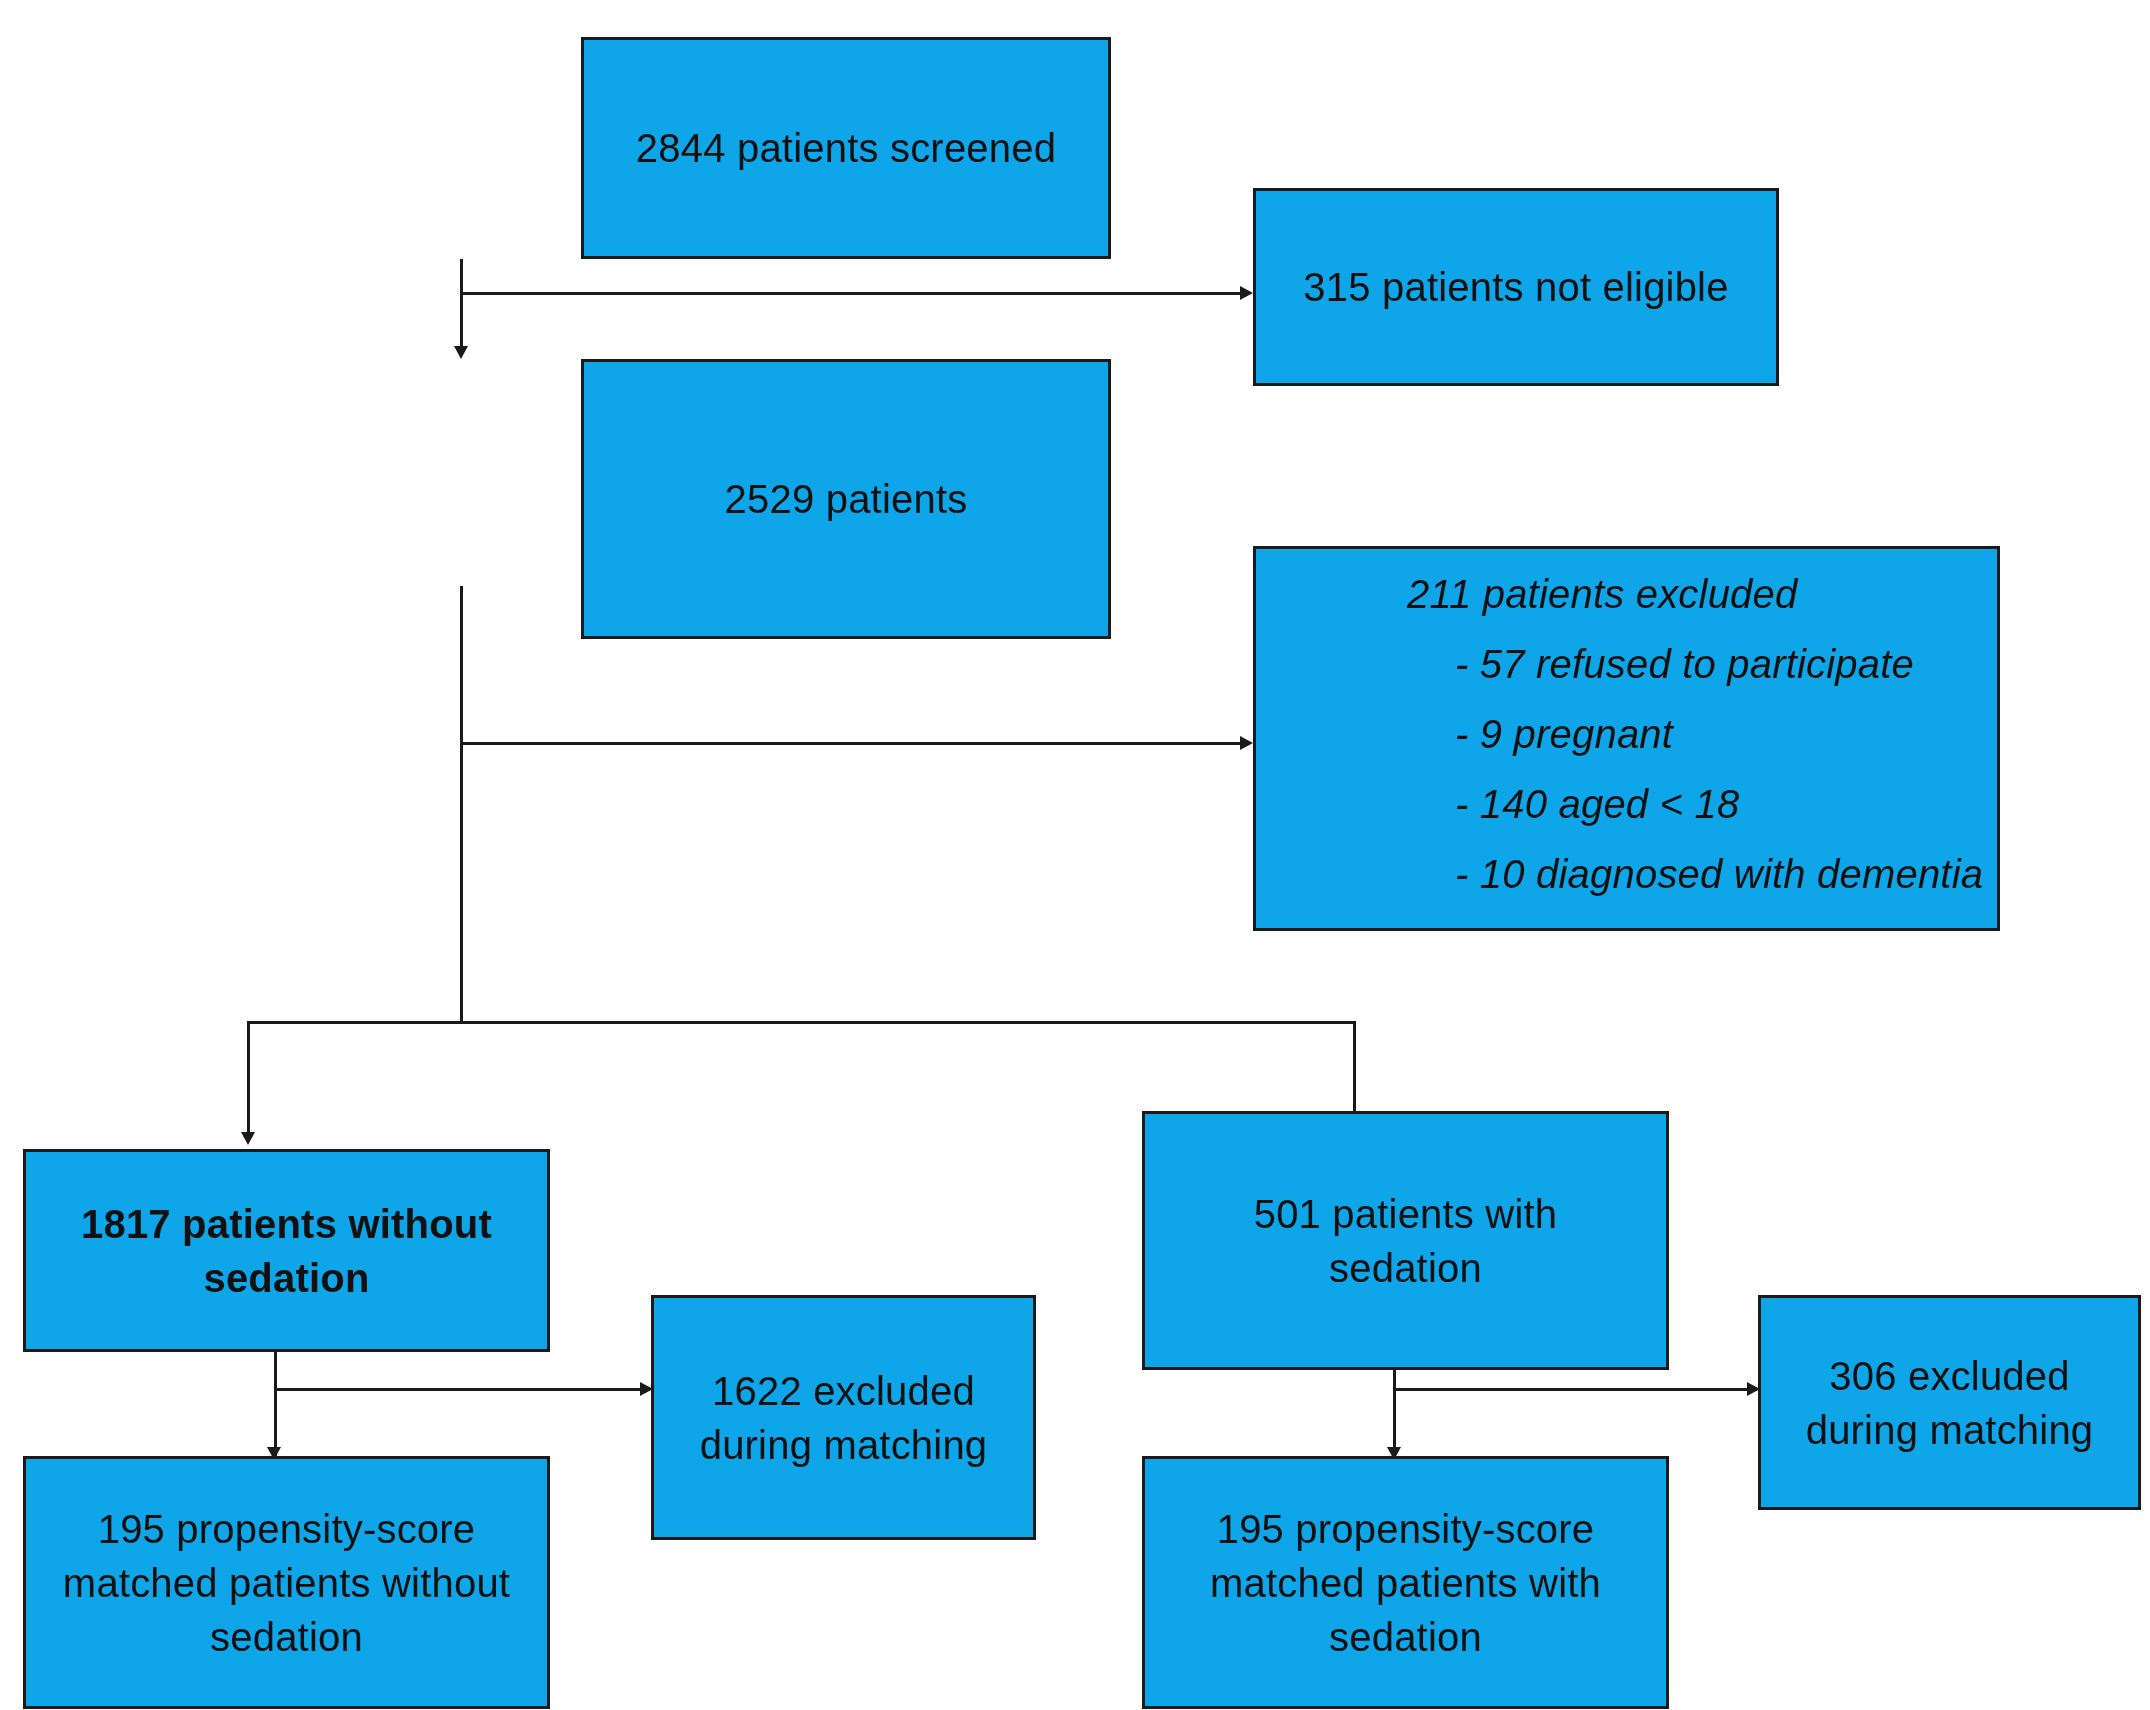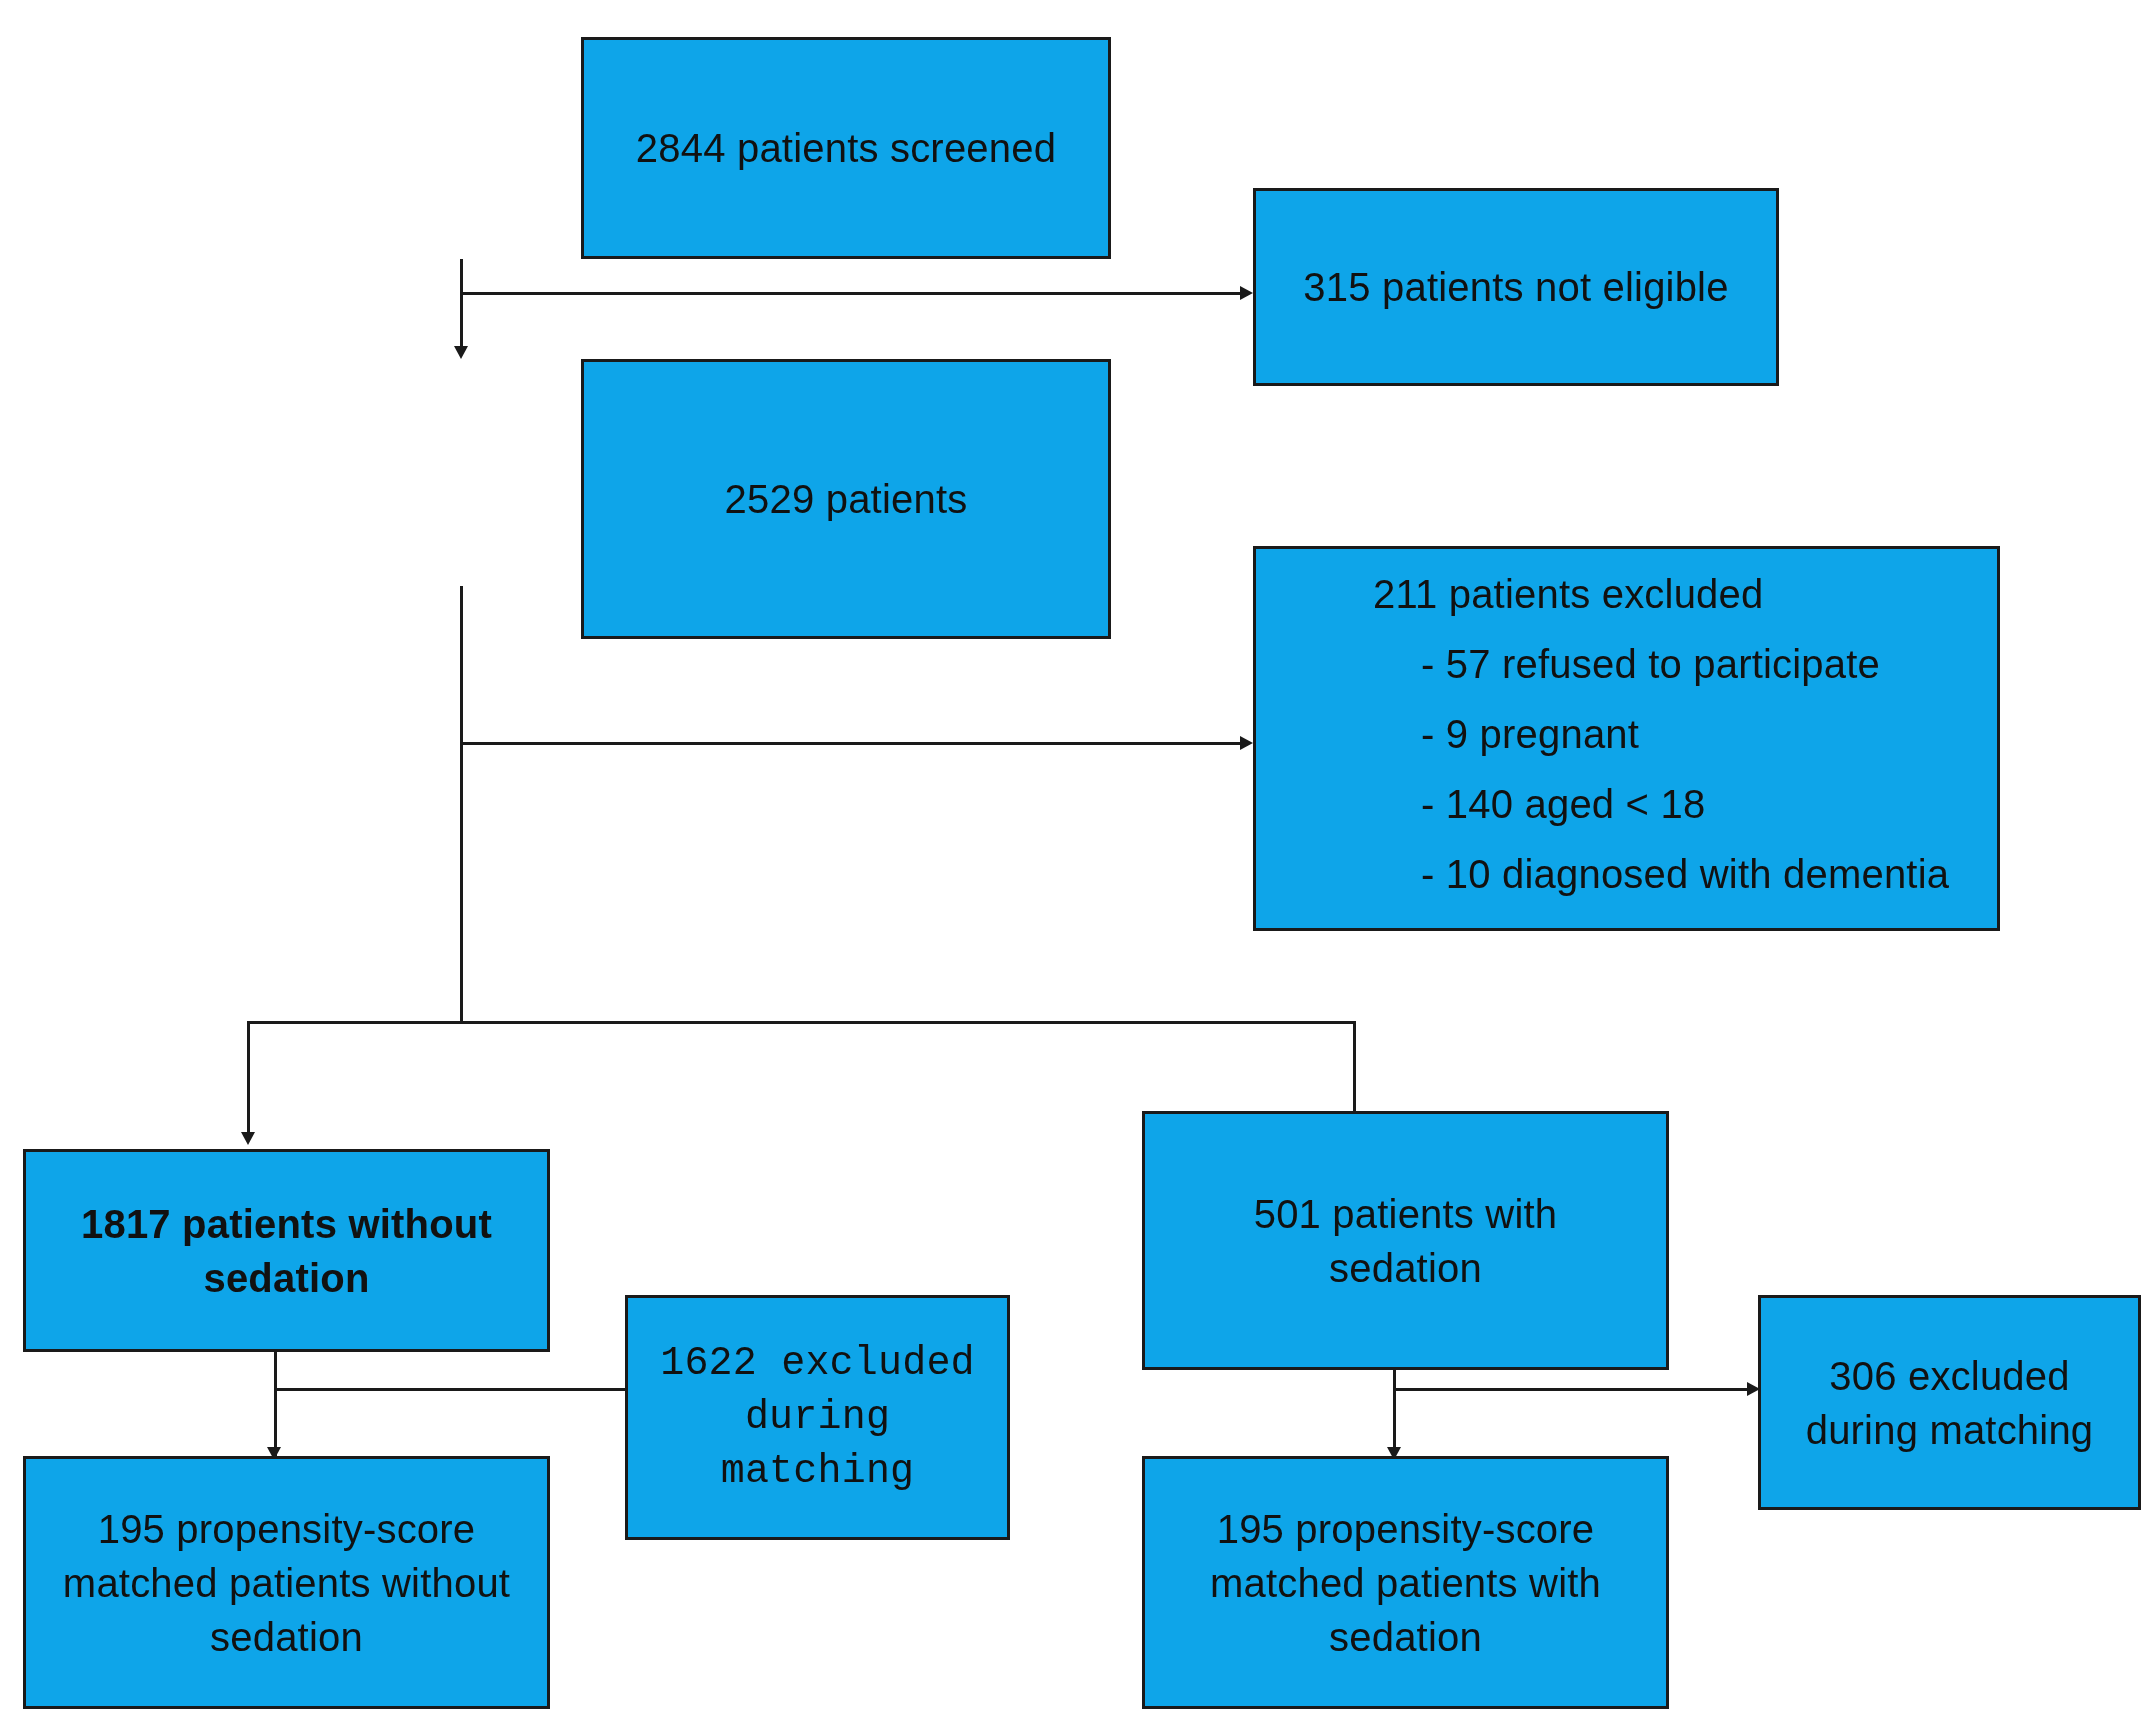--- a/index.html
+++ b/index.html
@@ -33,23 +33,24 @@
     z-index: 2;
   }
   .node .txt {
     display: block;
     width: 100%;
     white-space: pre-line;
   }
   
   .node.list-node {
     align-items: center;
-    justify-content: center;
+    justify-content: flex-end;
     text-align: left;
     padding-left: 83px;
+    font-style: italic;
   }
   .node.list-node .list-wrap {
     display: block;
   }
   .list-title {
     display: block;
     font-size: 40px;
     color: #111111;
     margin-bottom: 10.7px;
     white-space: nowrap;
@@ -150,21 +151,21 @@
   <div class="node" style="left:23px; top:1149px; width:527px; height:203px;font-weight:bold;">
     <span class="txt">1817 patients without
 sedation</span>
   </div>
 
   <div class="node" style="left:1142px; top:1111px; width:527px; height:259px;text-align:center;">
     <span class="txt">501 patients with
 sedation</span>
   </div>
 
-  <div class="node" style="left:625px; top:1295px; width:385px; height:245px;font-family:Liberation Mono, monospace;">
+  <div class="node" style="left:651px; top:1295px; width:385px; height:245px;">
     <span class="txt">1622 excluded
 during matching</span>
   </div>
 
   <div class="node" style="left:1758px; top:1295px; width:383px; height:215px;">
     <span class="txt">306 excluded
 during matching</span>
   </div>
 
   <div class="node" style="left:23px; top:1456px; width:527px; height:253px;">

